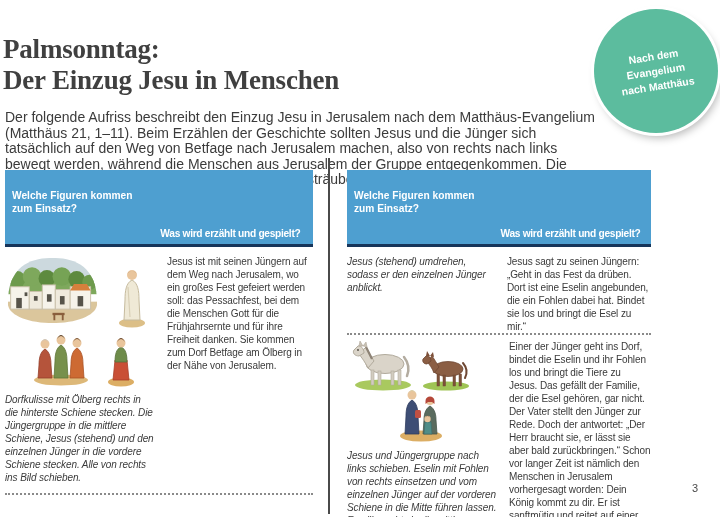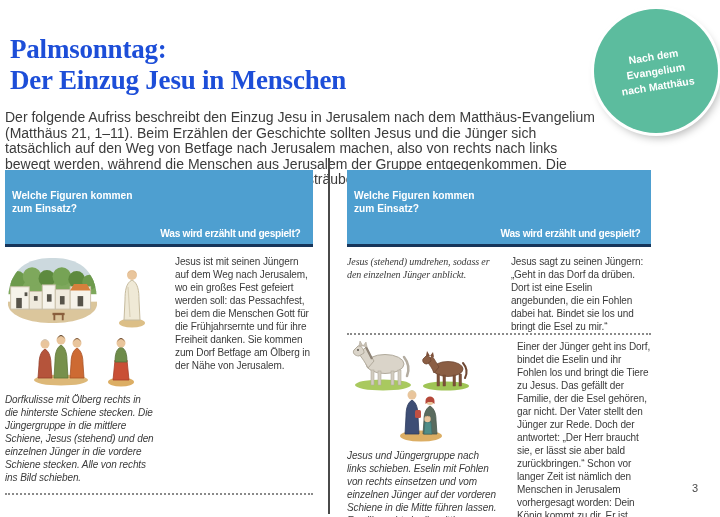--- a/index.html
+++ b/index.html
@@ -1,21 +1,21 @@
 <!DOCTYPE html>
 <html lang="de"><head>
 <meta charset="utf-8">
 <style>
   html,body{margin:0;padding:0;background:#e8e8e8;}
   .page{position:relative;width:720px;height:517px;background:#ffffff;overflow:hidden;
         font-family:"Liberation Sans", sans-serif;color:#3a3a3a;}
 
   
-  .title{position:absolute;left:10px;top:16px;font-family:"Liberation Serif", serif;
-         font-weight:700;color:#1d4ed8;font-size:27px;line-height:31px;letter-spacing:-0.2px;}
+  .title{position:absolute;left:3px;top:16px;font-family:"Liberation Serif", serif;
+         font-weight:700;color:#404040;font-size:27px;line-height:31px;letter-spacing:-0.2px;}
   .title span{display:block;}
 
   
   .intro{position:absolute;left:5px;top:96px;width:600px;font-size:14px;line-height:15.6px;color:#3b3b3b;}
 
   
   .badge{position:absolute;left:594px;top:9px;width:124px;height:124px;border-radius:50%;
          background:#5cbc9e;box-shadow:0 0 0 3px #ffffff, 3px 5px 9px rgba(0,0,0,.28);
          display:flex;align-items:center;justify-content:center;}
   .badge-inner{transform:rotate(-9deg);text-align:center;color:#ffffff;font-weight:700;
@@ -30,21 +30,21 @@
   .col-left{left:5px;width:308px;}
   .col-right{left:347px;width:304px;}
 
   .hdr{display:flex;background:#4e9fd0;border-bottom:3px solid #16355a;min-height:28px;}
   .hdr-cell{color:#ffffff;font-weight:700;font-size:10.2px;line-height:13px;padding:19px 2px 4px 7px;}
   .hdr-cell.c1{width:143px;}
   .hdr-cell.c2{width:158px;white-space:nowrap;letter-spacing:-0.3px;padding-left:10px;margin-top:38px;}
 
   .row{display:flex;}
   .sub-figs{width:152px;position:relative;}
-  .sub-story{width:146px;margin-left:18px;}
+  .sub-story{width:146px;margin-left:10px;}
 
   .story{font-size:10px;line-height:13px;letter-spacing:-0.1px;hyphens:auto;-webkit-hyphens:auto;}
   .caption{font-size:10px;line-height:13px;font-style:italic;letter-spacing:-0.1px;}
 
   .dotted{border-top:2px dotted #8a8a8a;height:0;}
 
   
   .figs-canvas-left{position:relative;width:152px;height:134px;}
   .figs-canvas-left .village{position:absolute;left:1px;top:0;}
   .figs-canvas-left .jesus{position:absolute;left:112px;top:14px;}
@@ -159,24 +159,24 @@
   </section>
 
   <section class="col col-right">
     <div class="hdr">
       <div class="hdr-cell c1">Welche Figuren kommen zum Einsatz?</div>
       <div class="hdr-cell c2">Was wird erzählt und gespielt?</div>
     </div>
 
     <div class="row" style="margin-top:8px;min-height:67px;">
       <div class="sub-figs">
-        <p class="caption" style="margin:0 2px 0 0;font-family:Liberation Serif, serif;">Jesus (stehend) umdrehen, sodass er den einzelnen Jünger anblickt.</p>
+        <p class="caption" style="margin:0 2px 0 0;">Jesus (stehend) umdrehen, sodass er den einzelnen Jünger anblickt.</p>
       </div>
       <div class="sub-story">
-        <p class="story" style="margin:0;">Jesus sagt zu seinen Jüngern: „Geht in das Dorf da drüben. Dort ist eine Eselin angebunden, die ein Fohlen dabei hat. Bindet sie los und bringt die Esel zu mir.“</p>
+        <p class="story" style="margin:0;">Jesus sagt zu seinen Jüngern: „Geht in das Fest da drüben. Dort ist eine Eselin angebunden, die ein Fohlen dabei hat. Bindet sie los und bringt die Esel zu mir.“</p>
       </div>
     </div>
 
     <div class="dotted"></div>
 
     <div class="row" style="margin-top:5px;">
       <div class="sub-figs">
         <div class="figs-canvas-right">
           <svg class="mare" width="62" height="50" viewBox="0 0 62 50">
             <ellipse cx="31" cy="44" rx="28" ry="5.5" fill="#a9c95f"></ellipse>

